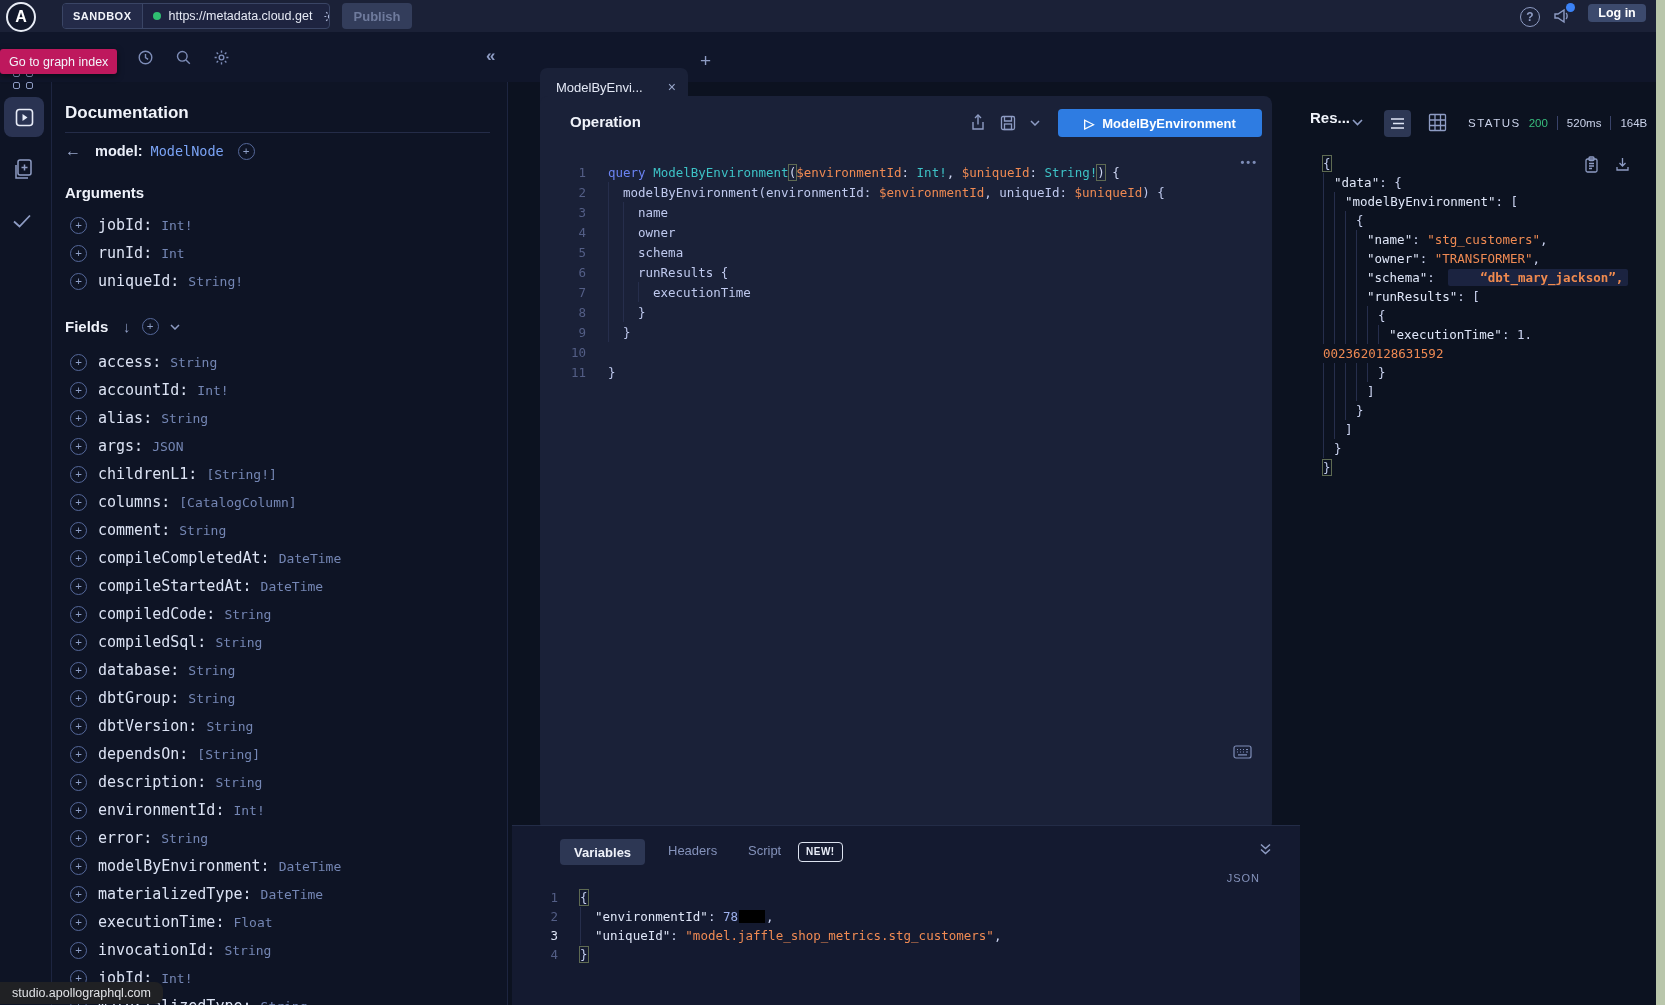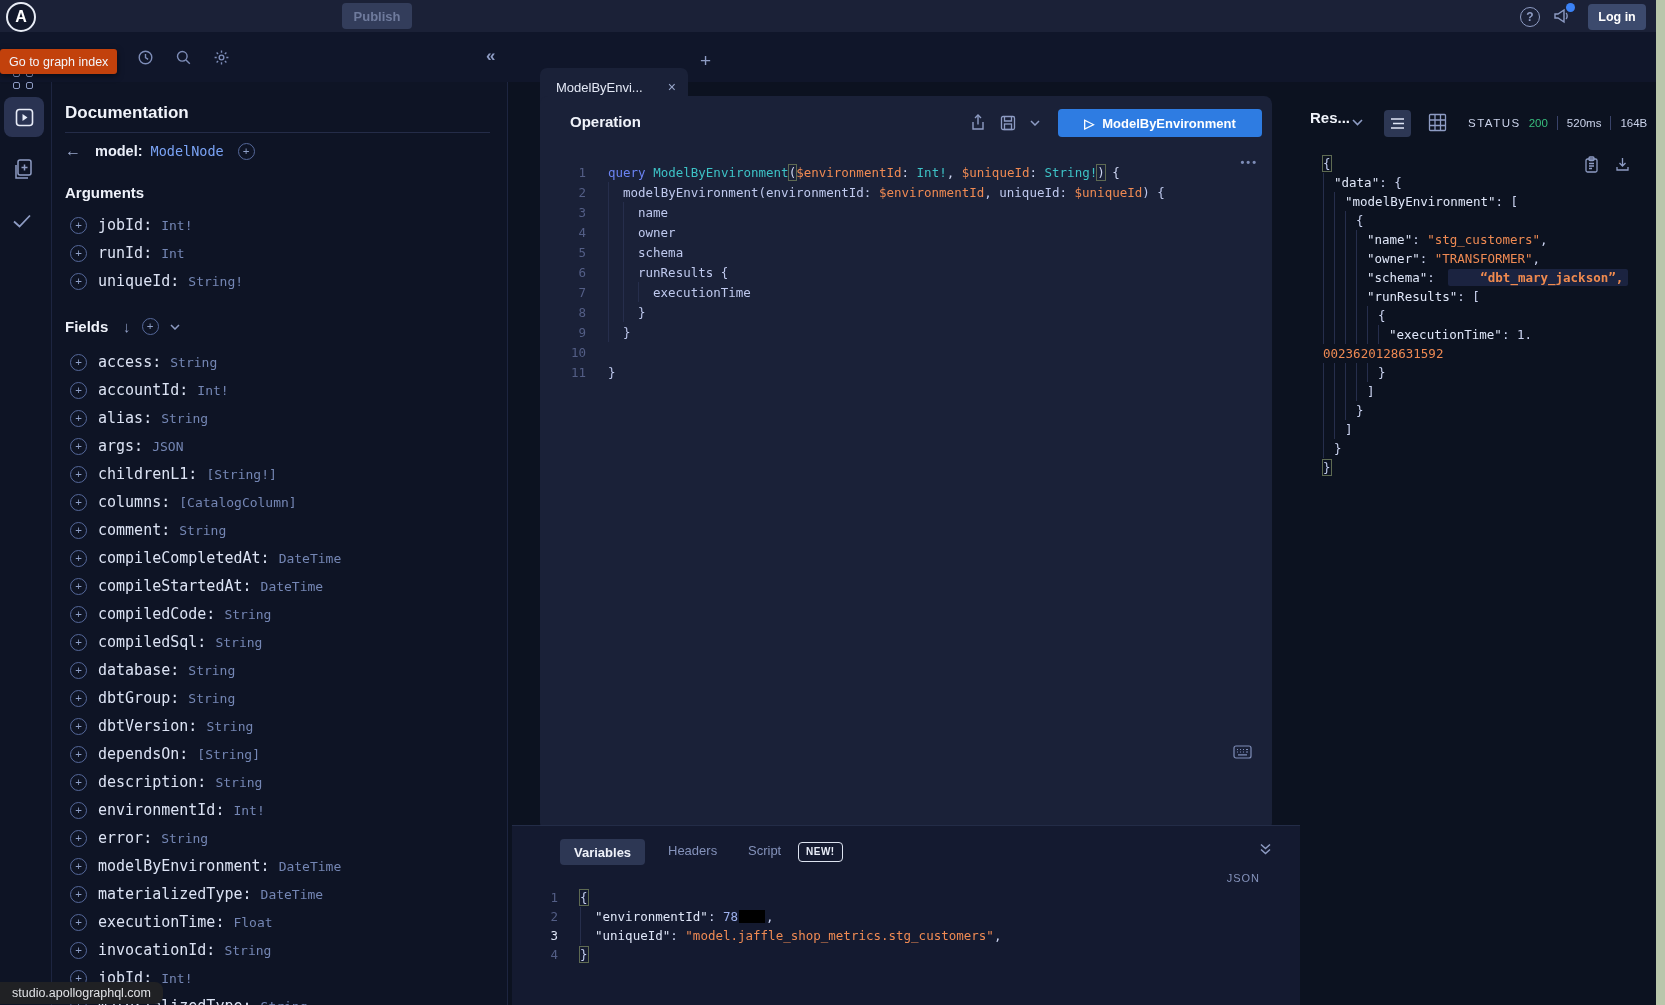--- a/index.html
+++ b/index.html
@@ -22,27 +22,27 @@
             font-size:11px; font-weight:bold; letter-spacing:.5px; color:#f2f4fa; background:#242b49;}
   .greendot { width:8px; height:8px; border-radius:50%; background:#2fbf71; margin:0 8px 0 10px; flex:none;}
   .urltext { font-size:12.5px; color:#e6eaf5; white-space:nowrap; overflow:hidden; width:152px; flex:none;}
   .url-gear { margin-left:2px; color:#aab4d4; flex:none;}
   .publish { left:342px; top:3px; width:70px; height:26px; background:#333d5b; border-radius:4px; border:none;
              color:#6f7b9d; font-weight:bold; font-size:13px; font-family:inherit;}
   .help-icon { left:1520px; top:7px; width:20px; height:20px; border:1.5px solid #8e9cc4; border-radius:50%;
                color:#8e9cc4; font-size:12px; font-weight:bold; display:flex; align-items:center; justify-content:center;}
   .mega { left:1552px; top:6px; color:#8e9cc4;}
   .mega-dot { position:absolute; right:-3px; top:-3px; width:9px; height:9px; border-radius:50%; background:#3b82f6;}
-  .login { left:1588px; top:4px; width:58px; height:26px; background:#3c4a6d; border:none; border-radius:4px;
+  .login { left:1588px; top:4px; width:58px; height:18px; background:#3c4a6d; border:none; border-radius:4px;
            color:#fff; font-weight:bold; font-size:12.5px; font-family:inherit;}
 
   
   .row2 { left:0; top:32px; width:1665px; height:50px; background:#10162a; }
   .tbicon { color:#7e8db8; }
-  .tooltip { left:0; top:49px; height:25px; background:#c2410c; border-radius:3px; z-index:40;
+  .tooltip { left:0; top:49px; height:25px; background:#be185d; border-radius:3px; z-index:40;
              display:flex; align-items:center; padding:0 9px; font-size:12.5px; color:#f2f4fa;
              box-shadow:0 2px 6px rgba(0,0,0,.5);}
   .collapse { left:486px; top:46px; font-size:17px; color:#8e9cc4; font-weight:bold;}
   .tab { left:540px; top:44px; width:148px; height:38px; background:#1a2138; border-radius:7px 7px 0 0;
          display:flex; align-items:center; padding:0 12px 0 16px;margin-top:24px; }
   .tab-title { font-size:13px; color:#e3e8f5; flex:1; white-space:nowrap; overflow:hidden;}
   .tab-close { color:#9aa8cc; font-size:14px; margin-left:8px;}
   .newtab { left:700px; top:50px; font-size:19px; color:#8e9cc4;}
 
   
@@ -128,20 +128,31 @@
 </head>
 <body>
 
 <div id="app">
 
   <div class="abs topbar"></div>
   <div class="abs logo">
       <span>A</span>
     </div>
 
+  <div class="abs urlbox">
+    <div class="sandbox-chip">SANDBOX</div>
+    <span class="greendot"></span>
+    <span class="urltext">https://metadata.cloud.get</span>
+    <span class="url-gear">
+      <svg width="15" height="15" viewBox="0 0 16 16" fill="none" stroke="currentColor" stroke-width="1.3">
+          <circle cx="8" cy="8" r="2.2"></circle>
+          <path d="M8 1.5v2M8 12.5v2M1.5 8h2M12.5 8h2M3.4 3.4l1.4 1.4M11.2 11.2l1.4 1.4M12.6 3.4l-1.4 1.4M4.8 11.2l-1.4 1.4"></path>
+        </svg>
+    </span>
+  </div>
   <button class="abs publish">Publish</button>
 
   <div class="abs help-icon">
       <span>?</span>
     </div>
   <div class="abs mega">
     <svg width="20" height="20" viewBox="0 0 20 20" fill="none" stroke="currentColor" stroke-width="1.4">
         <path d="M3 8v4h3l6 4V4L6 8H3z"></path>
         <path d="M14 7c1.5 1 1.5 5 0 6"></path>
       </svg>

